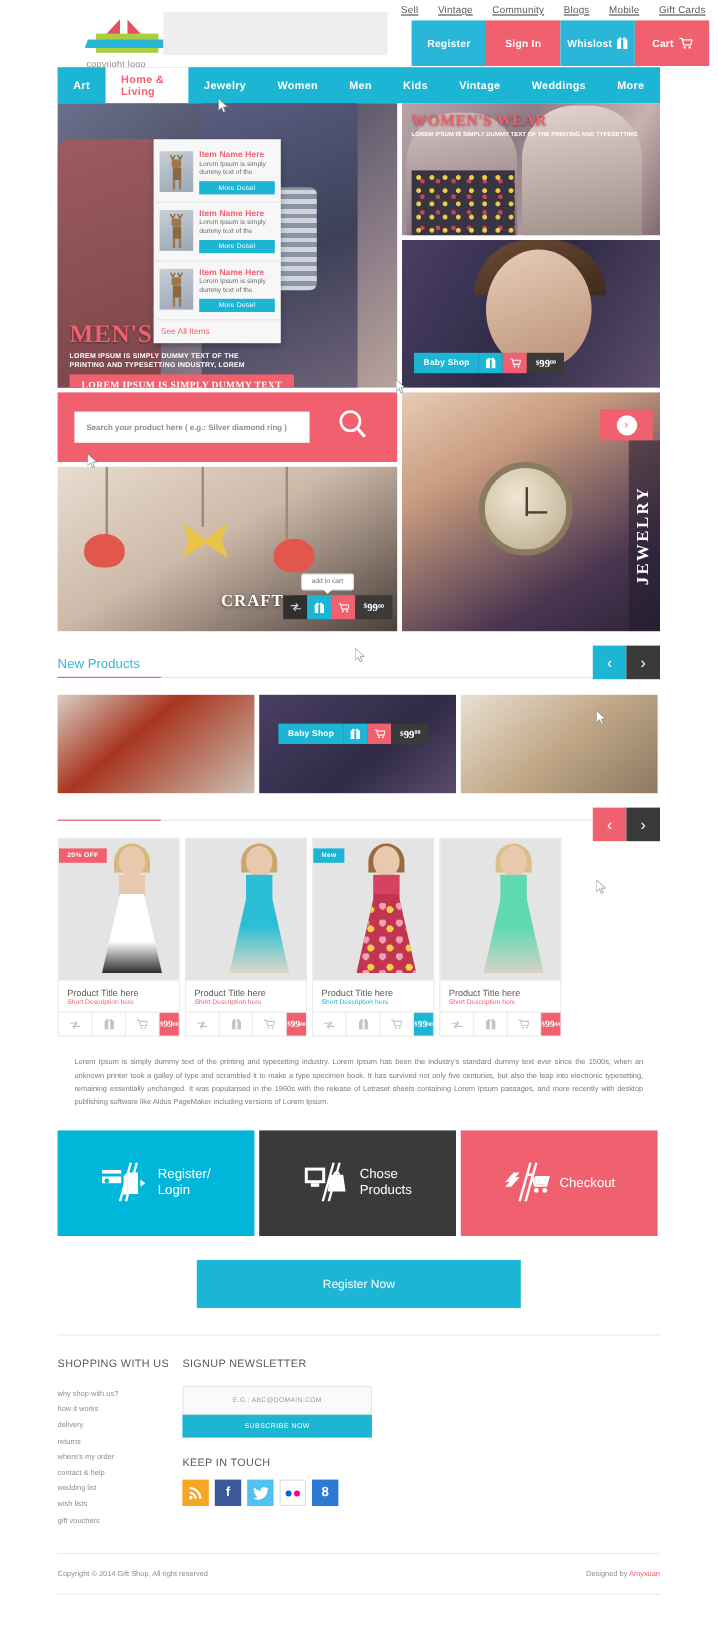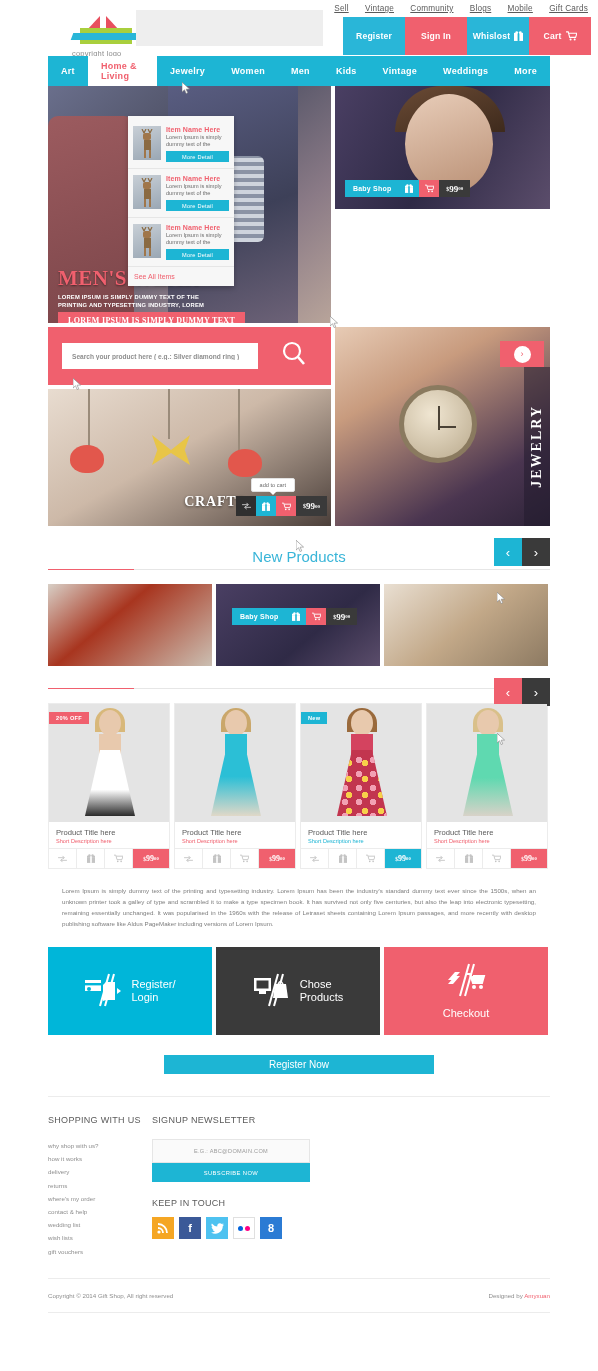--- a/index.html
+++ b/index.html
@@ -145,39 +145,39 @@
   .jw-arrow .circ { width:17px;height:17px;border-radius:50%;background:#fff;display:flex;
                     align-items:center;justify-content:center;color:#f0606e;font-size:9px;}
   .jw-strip { position:absolute; right:0; top:40px; width:26px; height:159px; background:rgba(35,28,45,.55);
               display:flex; align-items:center; justify-content:center; }
   .jw-strip span { writing-mode:vertical-rl; transform:rotate(180deg); color:#fff;
                    font-family:"Liberation Serif", serif; font-size:14px; font-weight:bold; letter-spacing:2px;}
 
   
   .section { margin:0 48px; }
   .sec-head { position:relative; padding-top:22px; }
-  .sec-title { color:#39b5d8; font-size:15px; padding-bottom:4px;text-align:center; }
+  .sec-title { color:#39b5d8; font-size:11px; padding-bottom:4px; }
   .sec-rule { height:1px; background:#e6e6e6; position:relative; }
   .sec-rule:after { content:""; position:absolute; left:0; top:0; width:86px; height:1px; background:#f0606e;}
   .sec-arrows { position:absolute; right:0; top:12px; display:flex; }
   .sec-arrows div { width:28px; height:28px; display:flex; align-items:center; justify-content:center;
                     color:#fff; font-size:13px; cursor:pointer;}
   .sa-cy { background:#1db5d4; } .sa-dk { background:#3a3a3a; }
 
   
   .newrow { display:flex; gap:4px; margin-top:14px; }
   .ncard { width:164px; height:82px; position:relative; overflow:hidden; }
   .nc1 { background:linear-gradient(140deg,#d8cfc6 0%,#a8351f 40%,#cbbfb2 100%); }
   .nc2 { background:linear-gradient(140deg,#4a3f63 0%,#2f2a46 60%,#5b4d6b 100%); }
   .nc3 { background:linear-gradient(140deg,#e9dfd2 0%,#c2a888 50%,#8d7a62 100%); }
   .nc-bar { position:absolute; left:16px; top:24px; display:flex; height:17px; align-items:stretch; }
 
   
   .prow { display:flex; gap:4px; margin-top:14px; }
-  .pcard { width:122px; background:#fff; border:1px solid #ececec; }
+  .pcard { width:102px; background:#fff; border:1px solid #ececec; }
   .pimg { height:118px; position:relative; overflow:hidden; background:#e4e4e4; }
   .badge { position:absolute; left:0; top:8px; color:#fff; font-size:5.6px; font-weight:bold;
            padding:3px 7px; letter-spacing:.3px; }
   .badge.pk { background:#f0606e; } .badge.cy { background:#1db5d4; }
   .model { position:absolute; left:26px; top:6px; width:70px; height:112px; }
   .m-head { position:absolute; left:24px; top:0; width:22px; height:26px; border-radius:50%;
             background:#e8c9ad; }
   .m-hair { position:absolute; left:20px; top:-2px; width:30px; height:24px; border-radius:16px 16px 0 0;}
   .m-dress{ position:absolute; left:10px; top:40px; width:50px; height:66px;
             clip-path:polygon(30% 0,70% 0,100% 100%,0 100%); }
@@ -196,24 +196,24 @@
   .pf-price .d { font-size:5.6px; vertical-align:top; }
 
   
   .about-txt { font-size:6.2px; color:#7d7d7d; line-height:11px; margin-top:16px;
                padding:0 14px; text-align:justify; }
 
   
   .pboxes { display:flex; gap:4px; margin-top:18px; }
   .pbox { width:164px; height:88px; display:flex; align-items:center; justify-content:center;
           gap:7px; color:#fff; cursor:pointer;}
-  .pbox.dk { background:#3a3a3a; } .pbox.cy { background:#00b6d9; } .pbox.pk { background:#f0606e;flex-direction:column; }
+  .pbox.dk { background:#3a3a3a; } .pbox.cy { background:#00b6d9; } .pbox.pk { background:#f0606e; }
   .pbox-lbl { font-size:11px; line-height:13px; }
 
-  .regnow { margin:20px auto 0; width:270px; height:19px; background:#1db5d4; color:#fff;
+  .regnow { margin:20px auto 0; width:270px; height:40px; background:#1db5d4; color:#fff;
             display:flex; align-items:center; justify-content:center; font-size:10px; cursor:pointer;}
 
   
   .footer-sep { margin:22px 48px 0; height:1px; background:#ececec; }
   .footer { margin:18px 48px 0; display:flex; }
   .fcol { width:104px; }
   .fcol.wide { width:170px; }
   .fhead { font-size:9px; color:#5a5a5a; letter-spacing:.3px; }
   .flist { margin-top:14px; }
   .flist div { font-size:6.2px; color:#8e8e8e; line-height:13.2px; cursor:pointer;}
@@ -371,20 +371,29 @@
         <div class="figure"></div>
         <div class="stripe"></div>
         <div class="hero-cap">
           <div class="ttl">MEN'S WEAR</div>
           <div class="sub">LOREM IPSUM IS SIMPLY DUMMY TEXT OF THE PRINTING AND TYPESETTING INDUSTRY, LOREM</div>
         </div>
         <div class="hero-ribbon">LOREM IPSUM IS SIMPLY DUMMY TEXT</div>
       </div>
 
       <div class="col-right">
+        <div class="women">
+          <div class="w1"></div>
+          <div class="w2"></div>
+          <div class="dots"></div>
+          <div class="wm-cap">
+            <div class="ttl">WOMEN'S WEAR</div>
+            <div class="sub">LOREM IPSUM IS SIMPLY DUMMY TEXT OF THE PRINTING AND TYPESETTING</div>
+          </div>
+        </div>
 
         <div class="baby">
           <div class="hair"></div>
           <div class="face"></div>
           <div class="pricebar">
             <div class="pb-label">Baby Shop</div>
             <div class="pb-ic cy">
               <svg width="8" height="9" viewBox="0 0 10 11">
                   <rect x="0" y="4" width="10" height="7" fill="#fff"></rect>
                   <rect x="0" y="2" width="10" height="2.4" fill="#fff"></rect>

